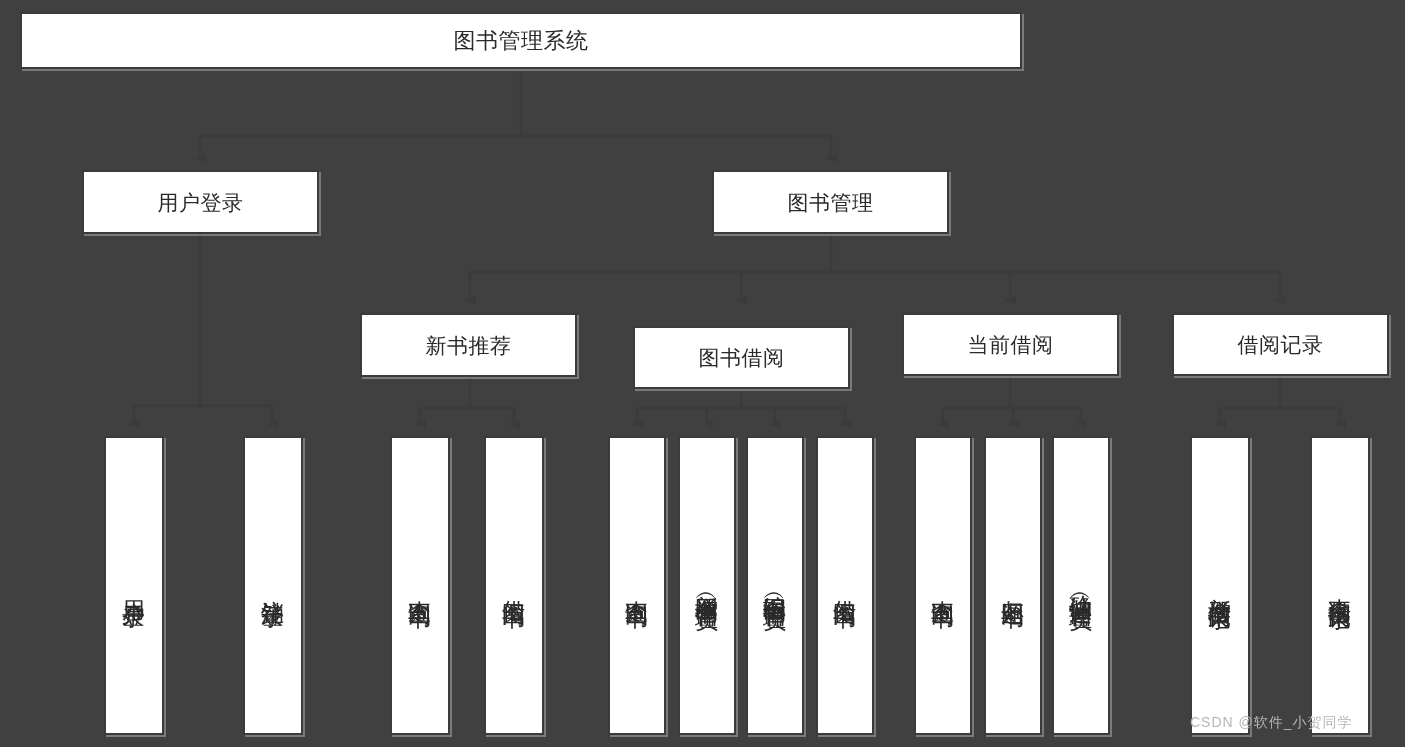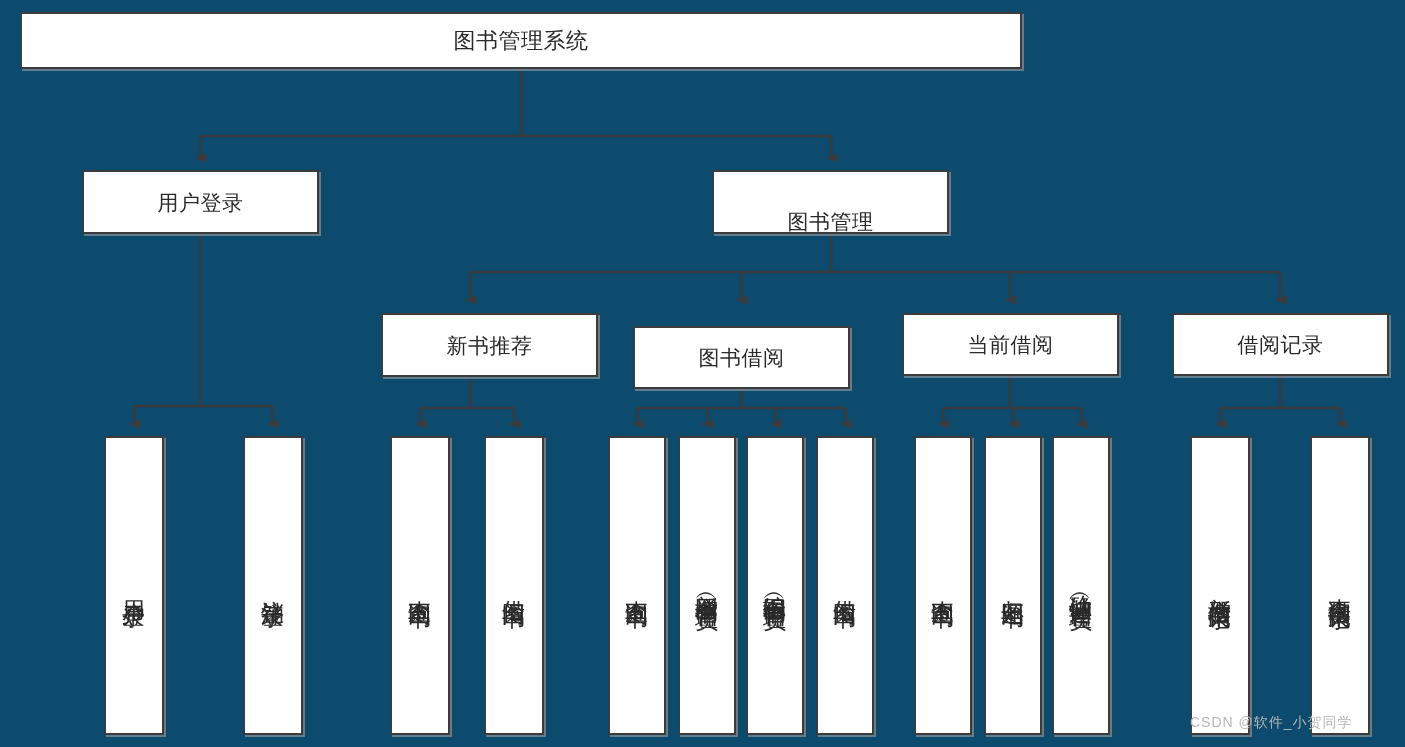--- a/index.html
+++ b/index.html
@@ -7,21 +7,21 @@
     padding: 0;
     background: #ffffff;
   }
   body {
     font-family: "Liberation Sans", "DejaVu Sans", sans-serif;
   }
   #canvas {
     position: relative;
     width: 1405px;
     height: 747px;
-    background: #0c4a6e;
+    background: #404040;
     overflow: hidden;
   }
   #edges {
     position: absolute;
     left: 0;
     top: 0;
     width: 1405px;
     height: 747px;
     pointer-events: none;
   }
@@ -125,25 +125,25 @@
     </g>
   </svg>
 
   <div class="node horiz root" style="left: 20px; top: 12px; width: 1002px; height: 57px;">
     <span class="label">图书管理系统</span>
   </div>
 
   <div class="node horiz" style="left: 82px; top: 170px; width: 237px; height: 64px;">
     <span class="label">用户登录</span>
   </div>
-  <div class="node horiz" style="left: 712px; top: 170px; width: 237px; height: 64px; align-items: flex-end;">
+  <div class="node horiz" style="left: 712px; top: 170px; width: 237px; height: 64px;">
     <span class="label">图书管理</span>
   </div>
 
-  <div class="node horiz" style="left: 381px; top: 313px; width: 217px; height: 64px;">
+  <div class="node horiz" style="left: 360px; top: 313px; width: 217px; height: 64px;">
     <span class="label">新书推荐</span>
   </div>
   <div class="node horiz" style="left: 633px; top: 326px; width: 217px; height: 63px;">
     <span class="label">图书借阅</span>
   </div>
   <div class="node horiz" style="left: 1172px; top: 313px; width: 217px; height: 63px;">
     <span class="label">借阅记录</span>
   </div>
   <div class="node horiz" style="left: 902px; top: 313px; width: 217px; height: 63px;">
     <span class="label">当前借阅</span>

